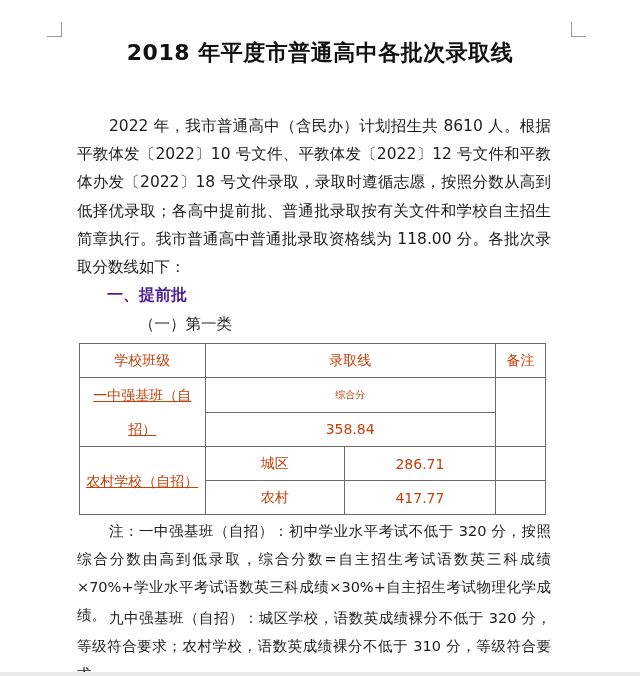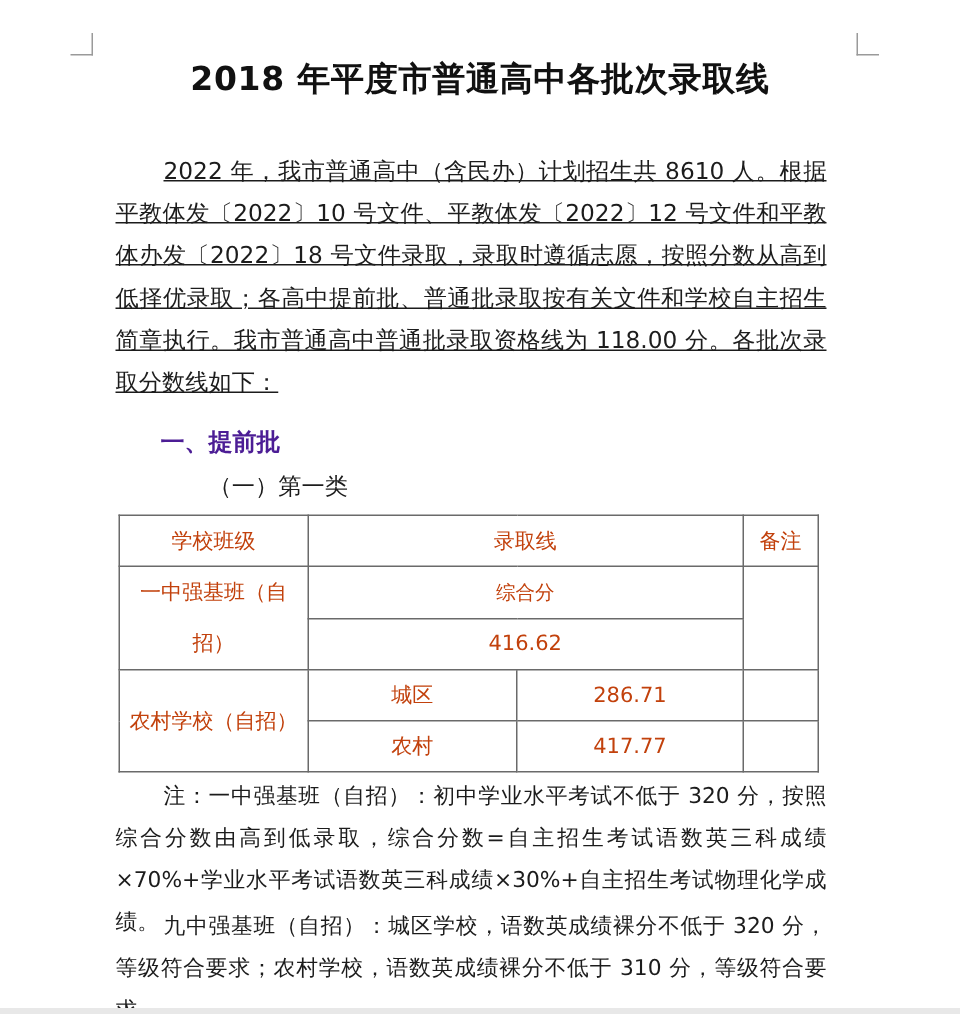--- a/index.html
+++ b/index.html
@@ -11,34 +11,34 @@
   .corner.tl { left:47px; top:22px; border-width:0 1px 1px 0; }
   .corner.tr { left:457px; top:22px; border-width:0 0 1px 1px; }
   .title {
     position:absolute; left:0; width:640px; top:38px; text-align:center;
     font-size:22px; font-weight:bold; color:#111; letter-spacing:0.5px;
   }
   .para {
     position:absolute; left:77px; width:474px; font-size:15.5px; line-height:28.2px; color:#1c1c1c;
     text-align:justify;
   }
-  .p-intro { top:100px; text-indent:32px;text-decoration:underline; }
+  .p-intro { top:112px; text-indent:32px; }
   .h1 { position:absolute; left:107px; top:285px; font-size:16px; font-weight:bold; color:#4c1d95; }
   .h2 { position:absolute; left:115px; top:314px; font-size:15.5px; color:#1c1c1c;margin-left:24px; }
   table.scores {
     position:absolute; left:79px; top:343px; width:467px; border-collapse:collapse;
     font-size:14px; color:#c2410c;
   }
   table.scores td {
     border:1px solid #6a6a6a; text-align:center; padding:0; height:33px;
   }
   .col-school { width:125px; }
   .col-note { width:50px; }
-  td.school { line-height:34px; font-size:14px; }
-  td.small { font-size:13px; }
+  td.school { line-height:34px; font-size:14px;text-decoration:underline; }
+  td.small { font-size:10px; }
   .note1 { top:517px; text-indent:32px; font-size:14.5px; line-height:28px; }
   .note2 { top:604px; text-indent:32px; font-size:14.5px; line-height:28px; }
   .bottom-band { position:absolute; left:0; top:672px; width:640px; height:4px; background:#e8e8e8; }
 </style>
 </head>
 <body>
 
 <div class="corner tl"></div>
 <div class="corner tr" style="left:571px;"></div>
 
@@ -61,21 +61,21 @@
     <td>学校班级</td>
     <td colspan="2">录取线</td>
     <td>备注</td>
   </tr>
   <tr>
     <td rowspan="2" class="school">一中强基班（自招）</td>
     <td colspan="2" class="small">综合分</td>
     <td rowspan="2"></td>
   </tr>
   <tr>
-    <td colspan="2">416.62</td>
+    <td colspan="2">358.84</td>
   </tr>
   <tr>
     <td rowspan="2" class="school">农村学校（自招）</td>
     <td>城区</td>
     <td>286.71</td>
     <td></td>
   </tr>
   <tr>
     <td>农村</td>
     <td>417.77</td>

